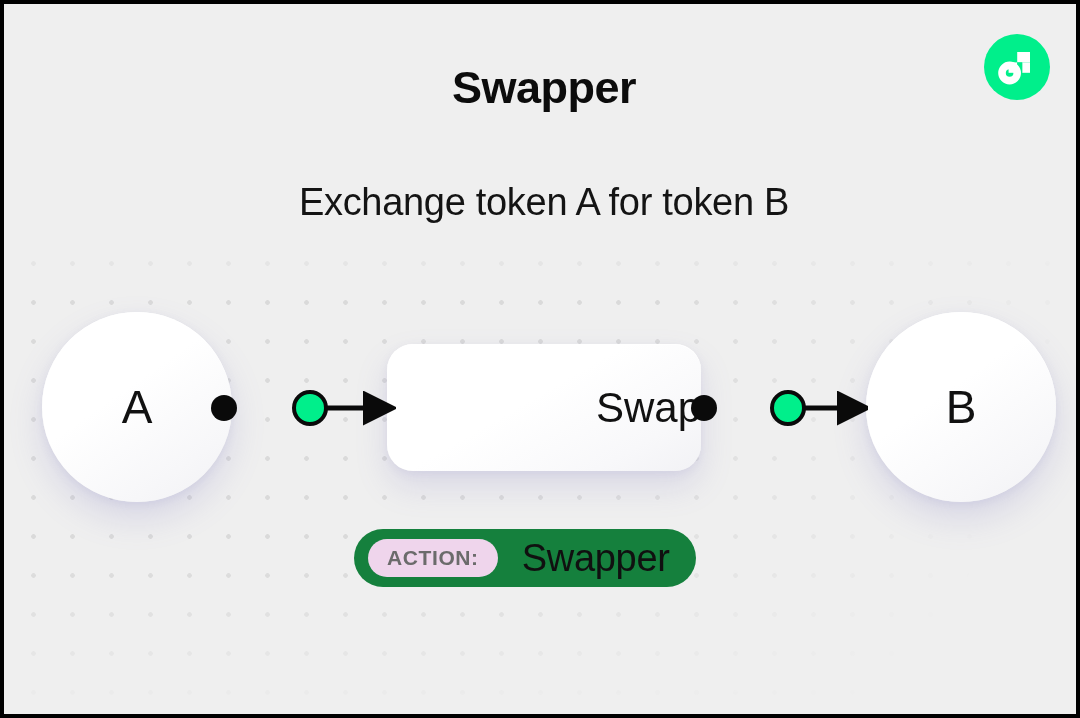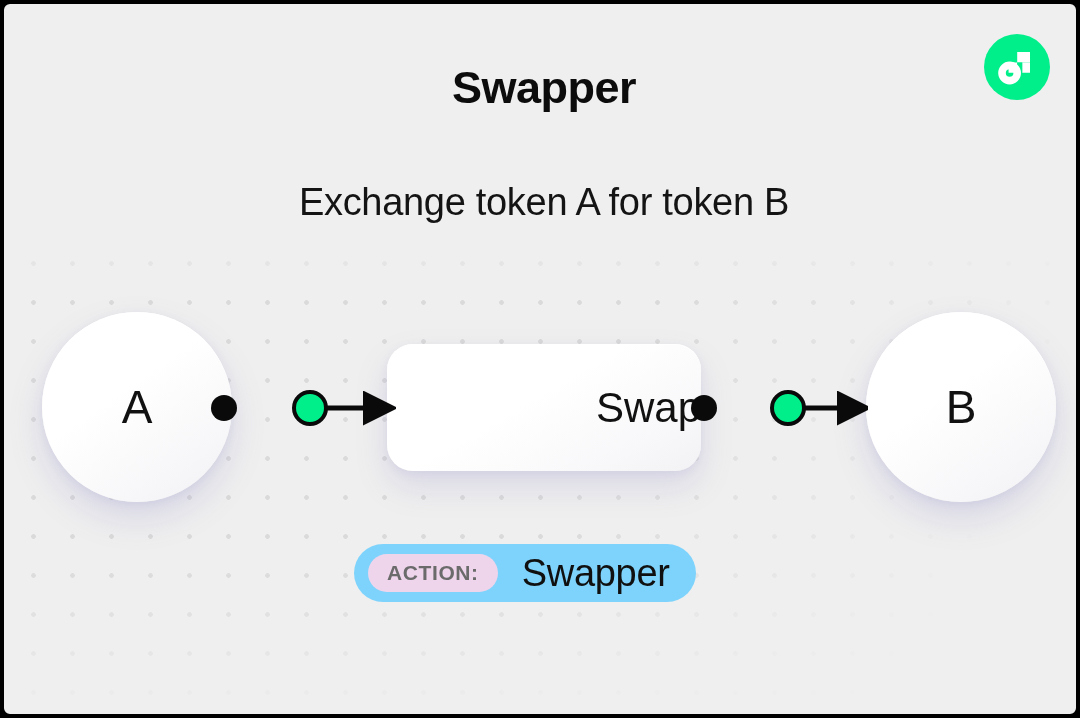--- a/index.html
+++ b/index.html
@@ -15,21 +15,21 @@
   }
 
   
   #canvas {
     position: relative;
     width: 1080px;
     height: 718px;
     box-sizing: border-box;
     background: #efefef;
     border: 4px solid #000000;
-    border-radius: 10px;
+    border-radius: 4px;
     overflow: hidden;
   }
 
   
   #dot-grid {
     position: absolute;
     left: 0; top: 232px;
     width: 1080px; height: 486px;
     background-image: radial-gradient(#dadada 2.2px, transparent 2.3px);
     background-size: 39px 39px;
@@ -119,24 +119,24 @@
 
   
   .connector { position: absolute; top: 378px; height: 52px; }
   #connector-left  { left: 200px; width: 192px; }
   #connector-right { left: 686px; width: 178px; }
 
   
   #action-badge {
     position: absolute;
     left: 350px;
-    top: 540px;
+    top: 525px;
     height: 58px;
     border-radius: 29px;
-    background: #7dd3fc;
+    background: #15803d;
     display: flex;
     align-items: center;
     padding: 0 26px 0 14px;
     box-sizing: border-box;
     justify-content: center;
   }
   #action-key {
     background: #efd5ec;
     border-radius: 20px;
     padding: 7px 19px;

